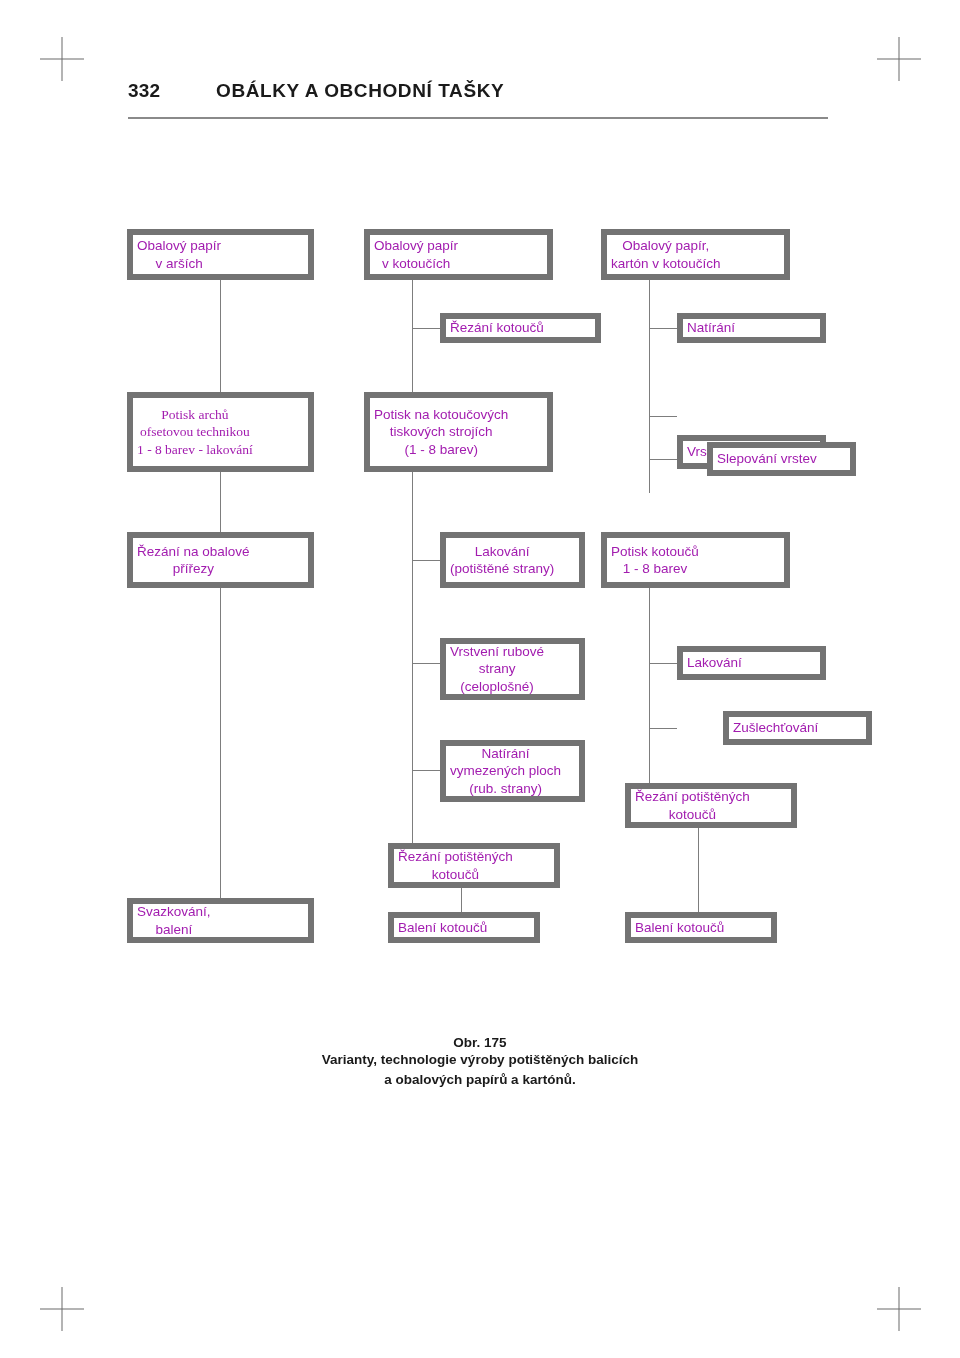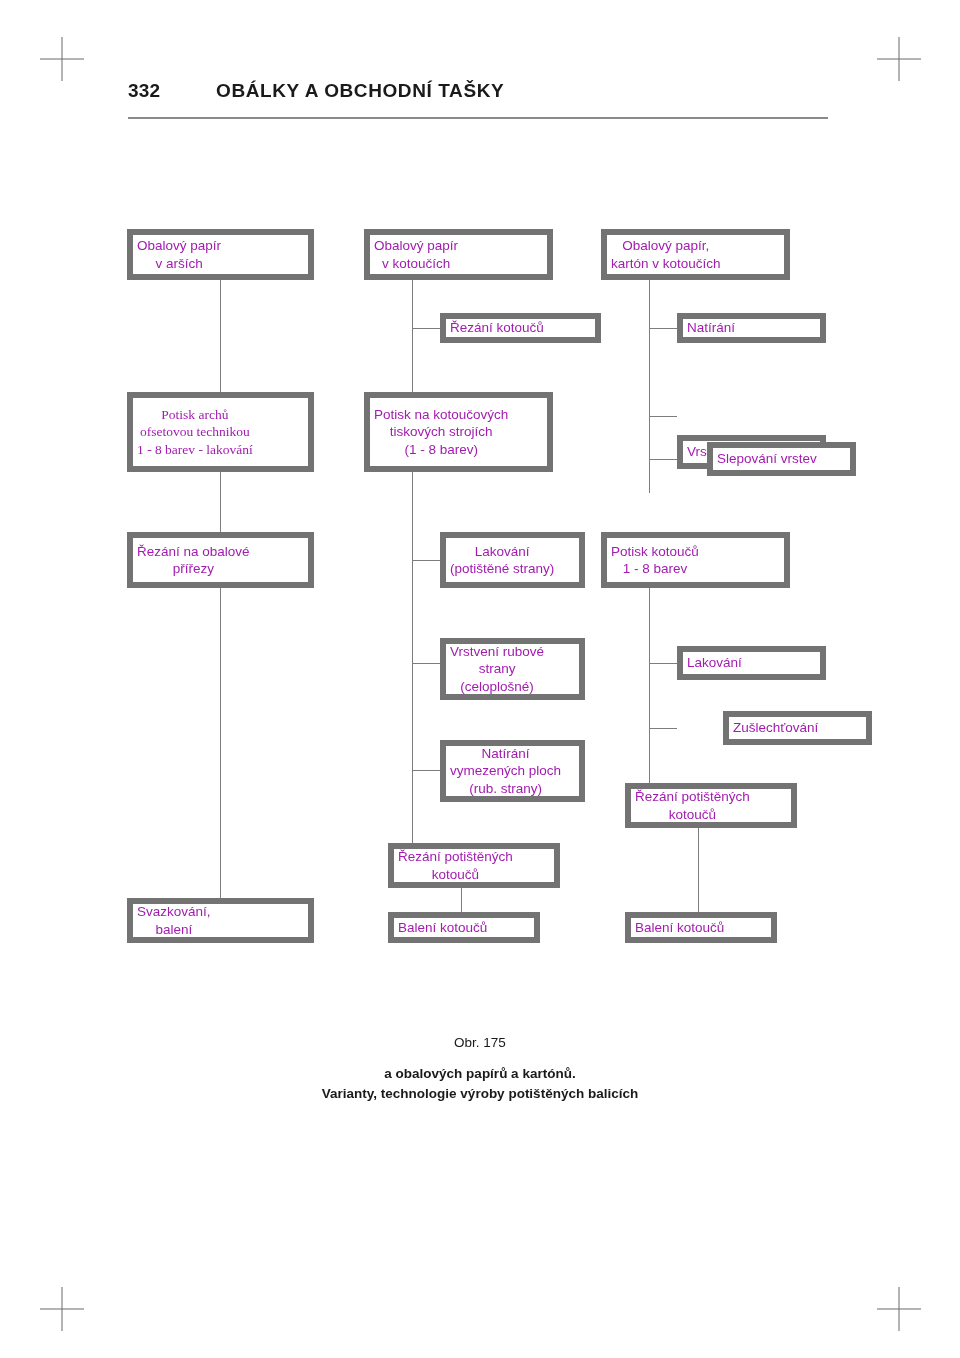--- a/index.html
+++ b/index.html
@@ -114,22 +114,21 @@
   
   #caption {
     position: absolute;
     left: 180px;
     top: 1035px;
     width: 600px;
     text-align: center;
   }
   #caption .fig-no {
     font-size: 13.5px;
-    font-weight: normal;
-    margin-bottom: 14px;
+    font-weight: bold;
   }
   #caption .fig-desc {
     font-size: 13.5px;
     font-weight: bold;
     line-height: 1.45;
   }
 </style>
 </head>
 <body>
 
@@ -312,18 +311,18 @@
       <div>
         <span>Balení kotoučů</span>
       </div>
     </div>
 
   </div>
 
   <div id="caption">
     <div class="fig-no">Obr. 175</div>
     <div class="fig-desc">
+      <div>Varianty, technologie výroby potištěných balicích</div>
       <div>a obalových papírů a kartónů.</div>
-      <div>Varianty, technologie výroby potištěných balicích</div>
     </div>
   </div>
 
 </div>
 
 </body></html>

